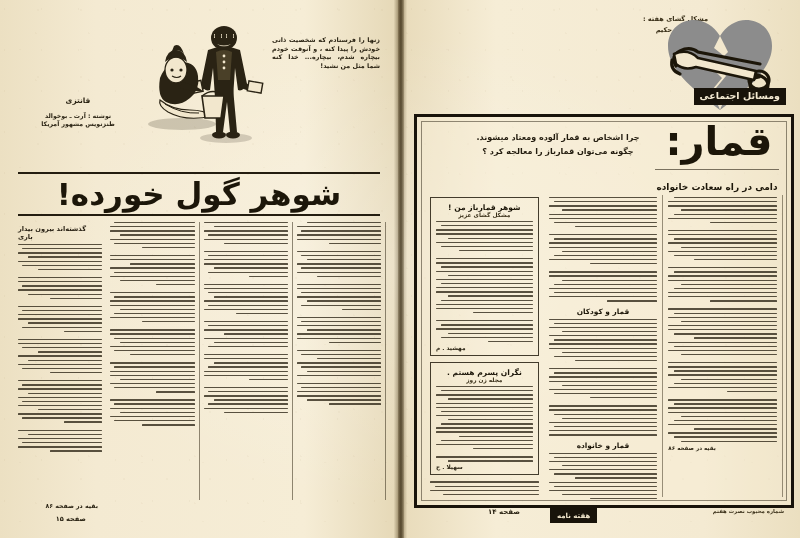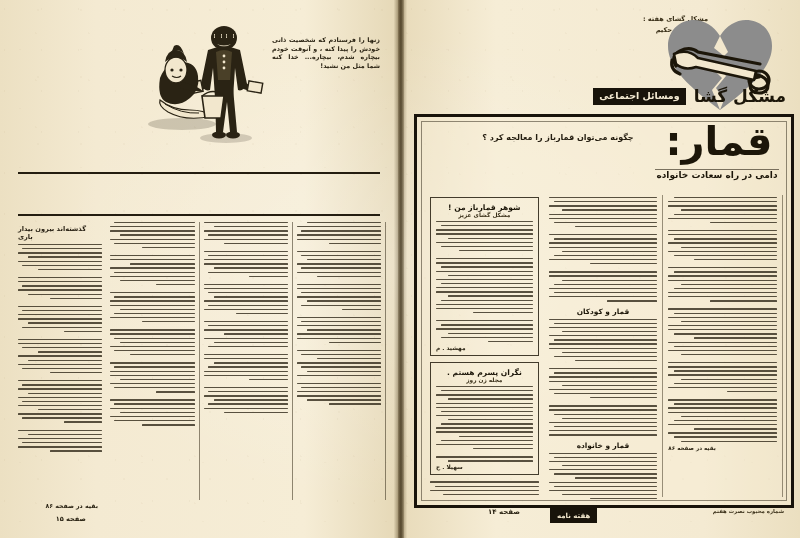--- a/index.html
+++ b/index.html
@@ -75,21 +75,21 @@
 
   .artbox{position:absolute;left:12px;top:114px;width:374px;height:388px;
     border:3.2px solid #18130a;background:rgba(247,239,214,.42);}
   .artbox .inner{position:absolute;inset:4px;border:1px solid rgba(40,32,16,.5);}
 
   .title-gh{position:absolute;right:12px;top:2px;width:120px;text-align:center;direction:rtl;}
   .title-gh .t{font-size:40px;font-weight:700;color:#1c1609;line-height:44px;letter-spacing:-2px;}
   .deck{position:absolute;right:138px;top:14px;width:190px;direction:rtl;text-align:center;}
   .deck .d{font-size:8px;line-height:13.5px;color:#241d10;font-weight:700;}
   .subdeck{position:absolute;right:12px;top:52px;width:124px;text-align:center;direction:rtl;
-    font-size:9px;font-weight:700;color:#1c1609;border-top:1px solid rgba(40,32,16,.6);padding-top:0;}
+    font-size:9px;font-weight:700;color:#1c1609;border-top:1px solid rgba(40,32,16,.6);padding-top:12px;}
 
   .rcols{position:absolute;left:8px;top:78px;right:8px;bottom:8px;
     display:flex;flex-direction:row-reverse;}
   .rcol{flex:1;padding:2px 5px;position:relative;}
   .rcol + .rcol{border-right:1px solid rgba(55,45,25,.5);}
   .rcol .letterbox{border:1.2px solid rgba(35,28,14,.85);padding:5px 5px 4px;margin-bottom:6px;}
   .rcol .lhead{font-size:7.6px;font-weight:700;color:#1c1609;text-align:center;direction:rtl;}
   .rcol .lsub{font-size:5.8px;font-weight:700;color:#3a3019;text-align:center;direction:rtl;margin-bottom:3px;}
   .rcol .sign{font-size:5.8px;font-weight:700;color:#2b2414;text-align:left;direction:rtl;margin-top:2px;}
   .rcol .subhead{font-size:7.4px;font-weight:700;color:#1c1609;text-align:center;direction:rtl;margin:5px 0 3px;}
@@ -152,22 +152,28 @@
           <ellipse cx="62" cy="108" rx="34" ry="6" fill="#2a2314" opacity=".2"></ellipse>
           <ellipse cx="106" cy="122" rx="26" ry="5" fill="#2a2314" opacity=".18"></ellipse>
         </g>
       </svg>
     </div>
 
     <div class="quote-box">
       <div class="q">زنها را فرستادم که شخصیت ذاتی خودش را پیدا کنه ، و آنوقت خودم بیچاره شدم، بیچاره... خدا کنه شما مثل من نشید!</div>
     </div>
 
+    <div class="byline">
+      <div class="kicker">فانتزی</div>
+      <div class="credit">نوشته : آرت ـ بوخوالد</div>
+      <div class="credit">طنزنویس مشهور آمریکا</div>
+    </div>
 
     <div class="rule-top"></div>
+    <div class="headline">شوهر گول خورده!</div>
     <div class="rule-bot"></div>
 
     <div class="lcols lines">
       <div class="lcol">
         <div class="subhead">گذشته‌اند بیرون بیدار باری</div>
         <div class="ln s1"></div>
           <div class="ln s2"></div>
           <div class="ln s1"></div>
           <div class="ln s3"></div>
         <div class="ln s1"></div>
@@ -392,32 +398,32 @@
             <path d="M18 60 q-10 -4 -8 -14"></path>
             <path d="M16 44 q10 -4 18 3 l62 14 q10 3 10 10 q0 8 -9 8 q-9 0 -9 -8 q0 -7 9 -8"></path>
             <ellipse cx="97" cy="66" rx="10" ry="9"></ellipse>
           </g>
           <path d="M12 40 q14 -6 24 4 l58 13 l-2 9 l-58 -13 q-12 4 -20 -3z" fill="#f2e7cd" stroke="#1c1609" stroke-width="2.6" stroke-linejoin="round"></path>
         </g>
       </svg>
     </div>
 
     <div class="mg-banner">
-      <span class="big">مشکل گشا</span>
       <span class="tagbox">ومسائل اجتماعی</span>
     </div>
 
     <div class="artbox">
       <div class="inner"></div>
 
       <div class="title-gh">
         <div class="t">قمار:</div>
       </div>
 
       <div class="deck">
+        <div class="d">چرا اشخاص به قمار آلوده ومعتاد میشوند.</div>
         <div class="d">چگونه می‌توان قمارباز را معالجه کرد ؟</div>
       </div>
 
       <div class="subdeck">دامی در راه سعادت خانواده</div>
 
       <div class="rcols lines">
 
         <div class="rcol">
           <div class="letterbox">
             <div class="lhead">شوهر قمارباز من !</div>

